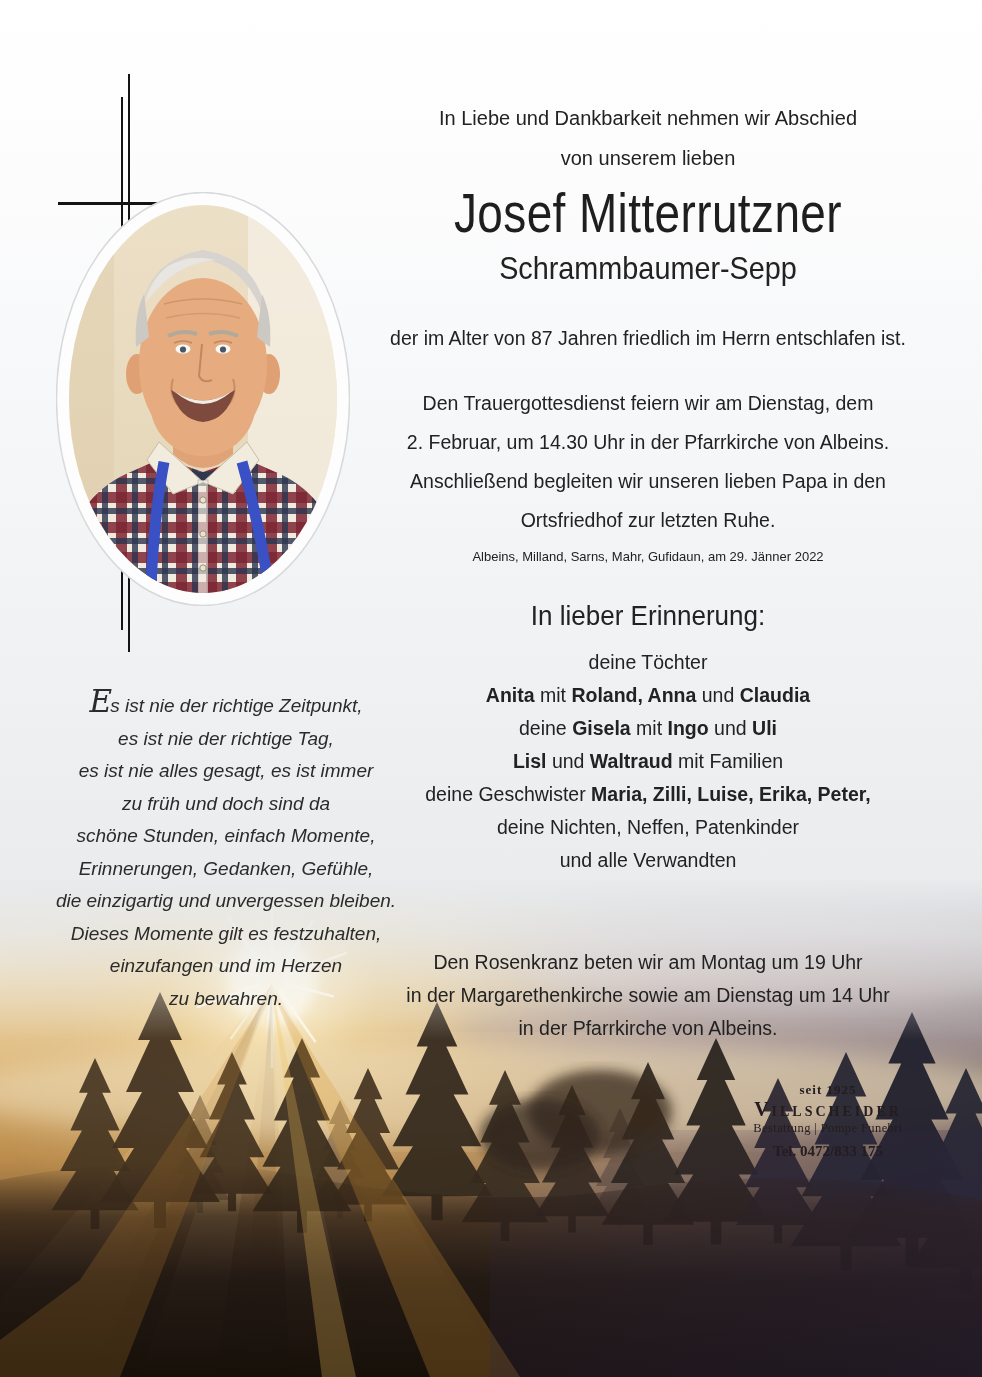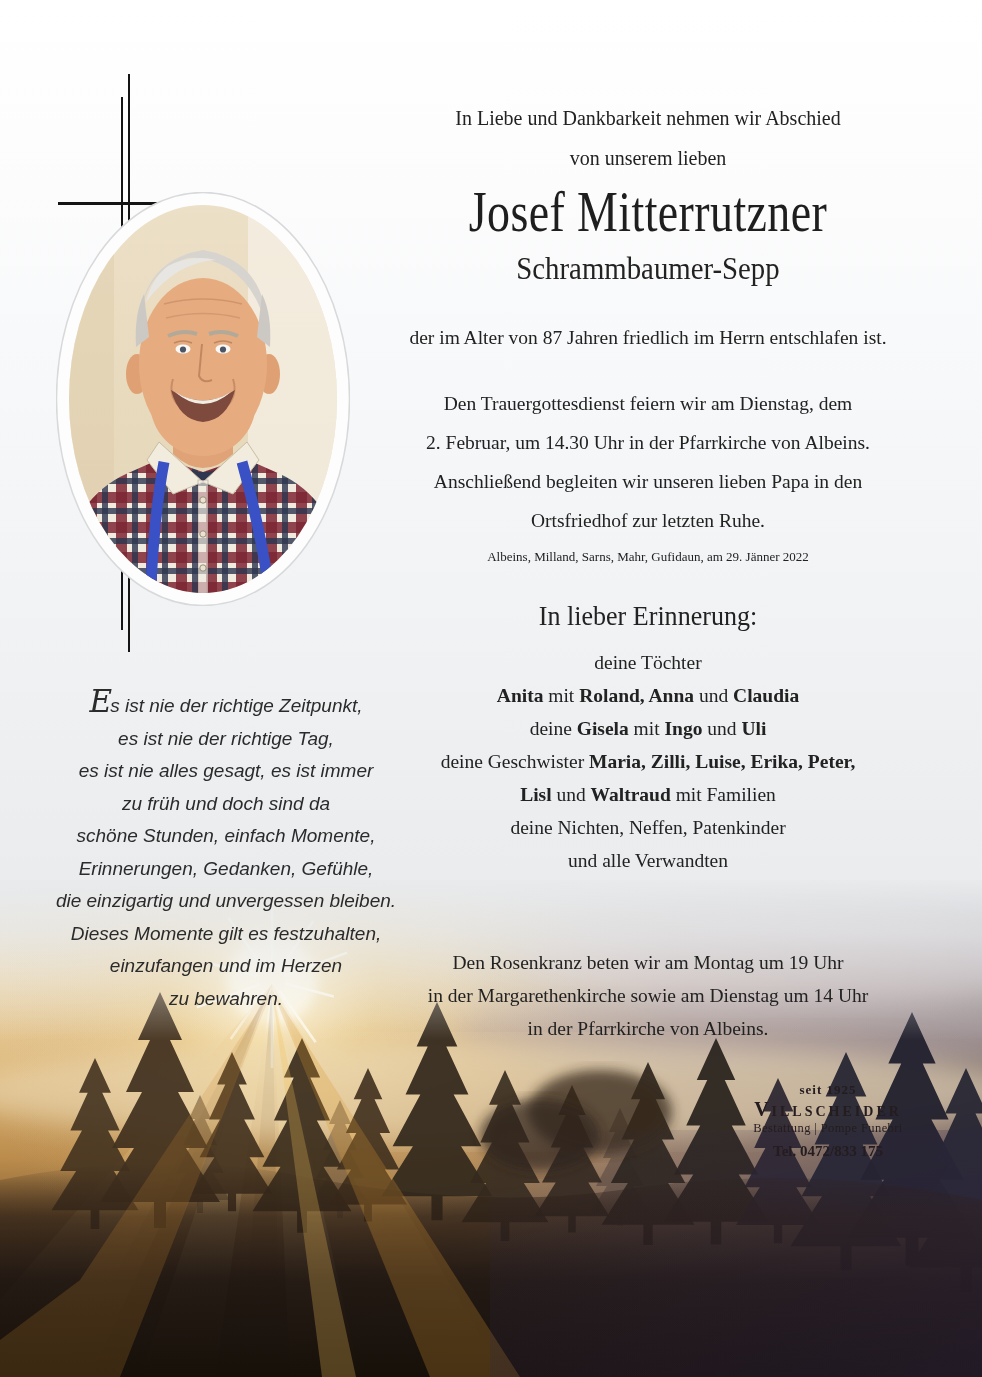--- a/index.html
+++ b/index.html
@@ -15,21 +15,21 @@
     background:linear-gradient(#e8eaec 0%,rgba(232,234,236,.75) 35%,rgba(232,234,236,0) 100%);}
   
   .cross-line{position:absolute;background:#141414;}
   .cl-v1{left:121px;top:97px;width:2px;height:533px;}
   .cl-v2{left:127.5px;top:74px;width:2.5px;height:578px;}
   .cl-h{left:58px;top:202px;width:128px;height:2.5px;}
   
   .photo{position:absolute;left:56px;top:192px;width:294px;height:414px;}
   .photo svg{display:block;width:100%;height:100%;}
   
-  .content{position:absolute;left:318px;top:0;width:660px;height:1219px;text-align:center;font-family:Liberation Serif, serif;}
+  .content{position:absolute;left:318px;top:0;width:660px;height:1219px;text-align:center;}
   .content>div,.content>h1{position:absolute;left:0;width:100%;margin:0;}
   .intro{top:98px;font-size:20px;}
   .intro .tline{line-height:40px;}
   .name{top:180px;font-size:56px;font-weight:300;letter-spacing:.5px;white-space:nowrap;
         transform:scaleX(.82);transform-origin:50% 50%;color:#1e1e1e;}
   .nickname{top:250px;font-size:32px;font-weight:300;transform:scaleX(.9);transform-origin:50% 50%;}
   .death{top:327px;font-size:19.5px;}
   .service{top:384px;font-size:19.5px;}
   .service .tline{line-height:39px;}
   .places{top:549px;font-size:13px;}
@@ -259,22 +259,22 @@
         <div class="tline"><span>2. Februar, um 14.30 Uhr in der Pfarrkirche von Albeins.</span></div>
         <div class="tline"><span>Anschließend begleiten wir unseren lieben Papa in den</span></div>
         <div class="tline"><span>Ortsfriedhof zur letzten Ruhe.</span></div>
       </div>
     <div class="places">Albeins, Milland, Sarns, Mahr, Gufidaun, am 29. Jänner 2022</div>
     <div class="rem-title">In lieber Erinnerung:</div>
     <div class="rem">
         <div class="tline"><span>deine Töchter</span></div>
         <div class="tline"><span class="b">Anita</span><span> mit </span><span class="b">Roland, Anna</span><span> und </span><span class="b">Claudia</span></div>
         <div class="tline"><span>deine </span><span class="b">Gisela</span><span> mit </span><span class="b">Ingo</span><span> und </span><span class="b">Uli</span></div>
+        <div class="tline"><span class="b">Lisl</span><span> und </span><span class="b">Waltraud</span><span> mit Familien</span></div>
         <div class="tline"><span>deine Geschwister </span><span class="b">Maria, Zilli, Luise, Erika, Peter,</span></div>
-        <div class="tline"><span class="b">Lisl</span><span> und </span><span class="b">Waltraud</span><span> mit Familien</span></div>
         <div class="tline"><span>deine Nichten, Neffen, Patenkinder</span></div>
         <div class="tline"><span>und alle Verwandten</span></div>
       </div>
     <div class="rosary">
         <div class="tline"><span>Den Rosenkranz beten wir am Montag um 19 Uhr</span></div>
         <div class="tline"><span>in der Margarethenkirche sowie am Dienstag um 14 Uhr</span></div>
         <div class="tline"><span>in der Pfarrkirche von Albeins.</span></div>
       </div>
   </div>
 

